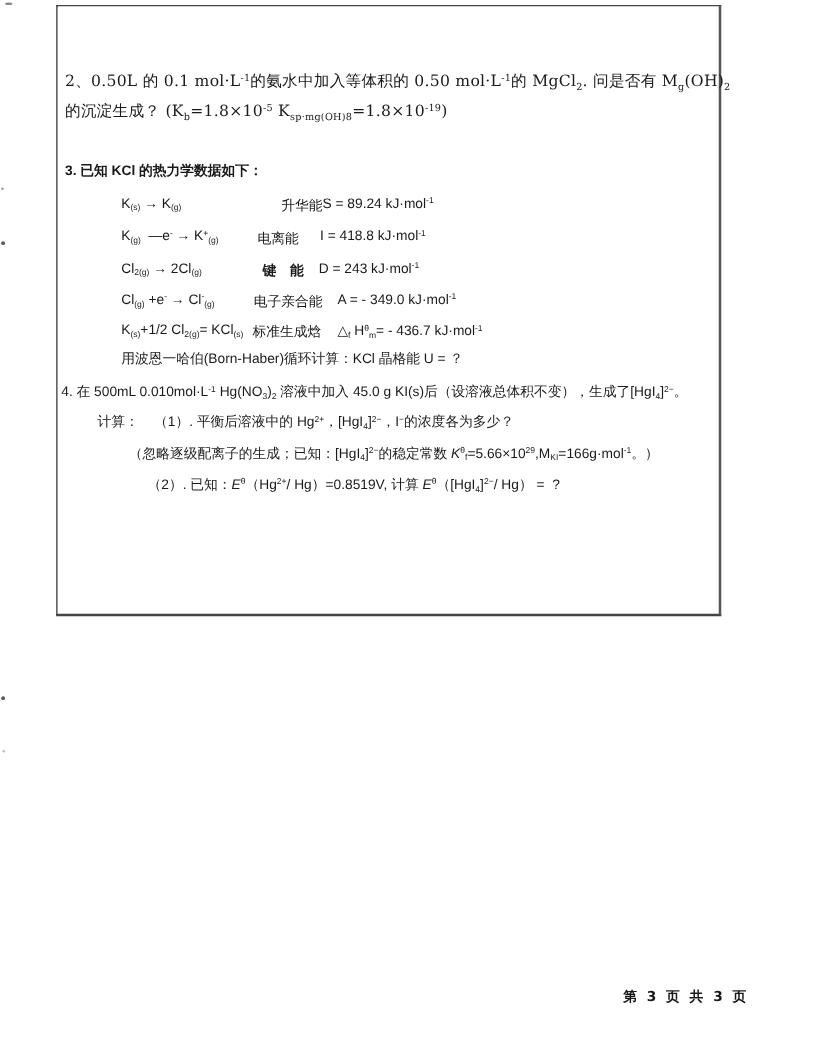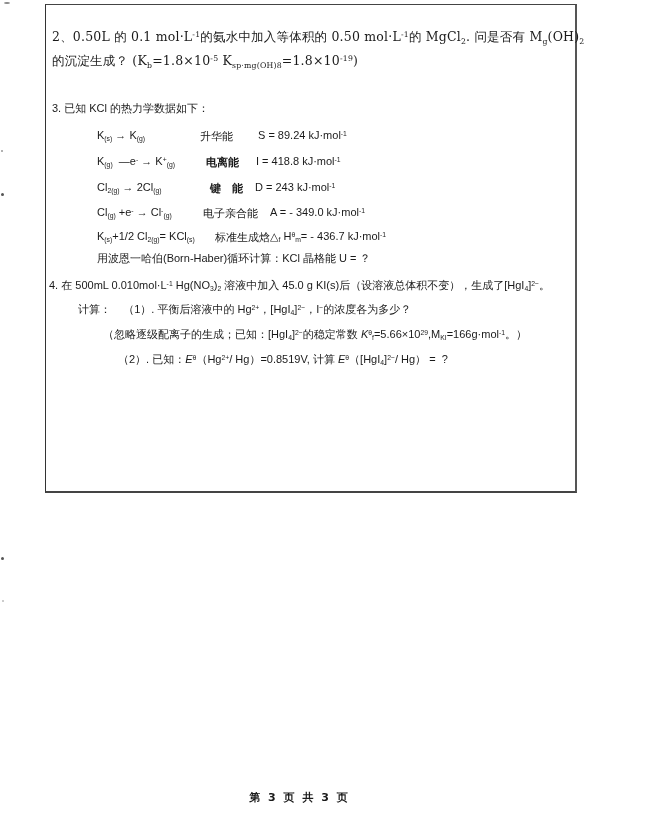--- a/index.html
+++ b/index.html
@@ -8,73 +8,73 @@
       font-family: "DejaVu Sans", "Liberation Sans", sans-serif;
       color: #1a1a1a;
     }
     .scan-mark { position: absolute; background: #555; border-radius: 50%; }
     .frame {
       position: absolute; left: 45px; top: 4px; width: 532px; height: 489px;
       border-top: 1px solid #444; border-left: 1px solid #333;
       border-right: 2px solid #555; border-bottom: 2px solid #444;
       box-sizing: border-box;
     }
-    .line { position: absolute; white-space: nowrap; }
+    .line { position: absolute; white-space: nowrap; margin-top: 28px; }
     .serif { font-family: "DejaVu Serif", "Liberation Serif", serif; font-size: 12.5px; letter-spacing: 0.2px; }
     .sans { font-family: "Liberation Sans", "DejaVu Sans", sans-serif; font-size: 11px; }
     sub { font-size: 0.62em; vertical-align: -0.35em; line-height: 0; }
     sup { font-size: 0.62em; vertical-align: 0.5em; line-height: 0; }
     .col-eq { position: absolute; left: 97px; }
     .col-name { position: absolute; }
-    .footer { position: absolute; top: 790px; left: 0; width: 599px; text-align: center; font-size: 11px; font-weight: bold; letter-spacing: 2px; }
+    .footer { position: absolute; top: 790px; left: 0; width: 599px; text-align: right; font-size: 11px; font-weight: bold; letter-spacing: 2px; }
     .ital { font-style: italic; }
   </style>
 </head>
 <body>
 
 <div class="scan-mark" style="left:4px;top:2px;width:6px;height:2px;background:#888;"></div>
 <div class="scan-mark" style="left:1px;top:150px;width:2px;height:2px;background:#999;"></div>
 <div class="scan-mark" style="left:1px;top:193px;width:3px;height:3px;"></div>
 <div class="scan-mark" style="left:1px;top:557px;width:3px;height:3px;"></div>
 <div class="scan-mark" style="left:2px;top:600px;width:2px;height:2px;background:#bbb;"></div>
 
 <div class="frame"></div>
 
 <div class="line serif" style="left:52px;top:29px;">
   2、0.50L 的 0.1 mol·L<sup>-1</sup>的氨水中加入等体积的 0.50 mol·L<sup>-1</sup>的 MgCl<sub>2</sub>. 问是否有 M<sub>g</sub>(OH)<sub>2</sub>
 </div>
 <div class="line serif" style="left:52px;top:53px;">
   的沉淀生成？ (K<sub>b</sub>=1.8×10<sup>-5</sup> K<sub>sp·mg(OH)8</sub>=1.8×10<sup>-19</sup>)
 </div>
 
-<div class="line sans" style="left:52px;top:101px;">3. 已知 KCl 的热力学数据如下：</div>
+<div class="line sans" style="left:52px;top:101px;font-weight:bold;">3. 已知 KCl 的热力学数据如下：</div>
 
 <div class="line sans" style="left:0;top:129px;width:653px;">
   <span class="col-eq">K<sub>(s)</sub> → K<sub>(g)</sub></span>
-  <span class="col-name" style="left:200px;">升华能</span>
+  <span class="col-name" style="left:225px;">升华能</span>
   <span class="col-name" style="left:258px;">S = 89.24 kJ·mol<sup>-1</sup></span>
 </div>
 <div class="line sans" style="left:0;top:155px;width:653px;">
   <span class="col-eq">K<sub>(g)</sub> &nbsp;—e<sup>-</sup> → K<sup>+</sup><sub>(g)</sub></span>
-  <span class="col-name" style="left:206px;font-weight:bold;">电离能</span>
+  <span class="col-name" style="left:206px;">电离能</span>
   <span class="col-name" style="left:256px;">I = 418.8 kJ·mol<sup>-1</sup></span>
 </div>
 <div class="line sans" style="left:0;top:181px;width:653px;">
   <span class="col-eq">Cl<sub>2(g)</sub> → 2Cl<sub>(g)</sub></span>
   <span class="col-name" style="left:210px;font-weight:bold;">键　能</span>
   <span class="col-name" style="left:255px;">D = 243 kJ·mol<sup>-1</sup></span>
 </div>
 <div class="line sans" style="left:0;top:206px;width:653px;">
   <span class="col-eq">Cl<sub>(g)</sub> +e<sup>-</sup> → Cl<sup>-</sup><sub>(g)</sub></span>
   <span class="col-name" style="left:203px;text-align:center;">电子亲合能</span>
   <span class="col-name" style="left:270px;">A = - 349.0 kJ·mol<sup>-1</sup></span>
 </div>
 <div class="line sans" style="left:0;top:230px;width:653px;">
   <span class="col-eq">K<sub>(s)</sub>+1/2 Cl<sub>2(g)</sub>= KCl<sub>(s)</sub></span>
-  <span class="col-name" style="left:202px;margin-left:13px;">标准生成焓</span>
+  <span class="col-name" style="left:202px;">标准生成焓</span>
   <span class="col-name" style="left:270px;">△<sub>f</sub> H<sup>θ</sup><sub>m</sub>= - 436.7 kJ·mol<sup>-1</sup></span>
 </div>
 
 <div class="line sans" style="left:97px;top:251px;">用波恩一哈伯(Born-Haber)循环计算：KCl 晶格能 U = ？</div>
 
 <div class="line sans" style="left:49px;top:278px;">
   4. 在 500mL 0.010mol·L<sup>-1</sup> Hg(NO<sub>3</sub>)<sub>2</sub> 溶液中加入 45.0 g KI(s)后（设溶液总体积不变），生成了[HgI<sub>4</sub>]<sup>2−</sup>。
 </div>
 <div class="line sans" style="left:78px;top:302px;">
   <span>计算：</span>&nbsp;&nbsp;&nbsp;

